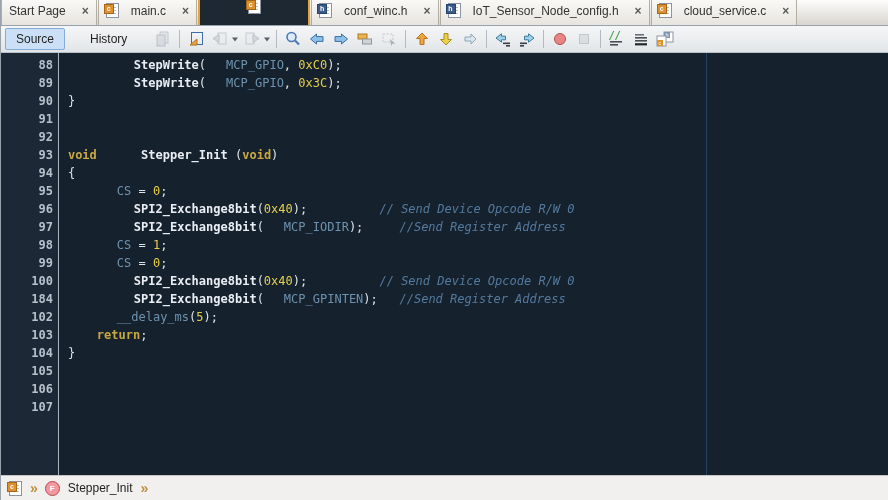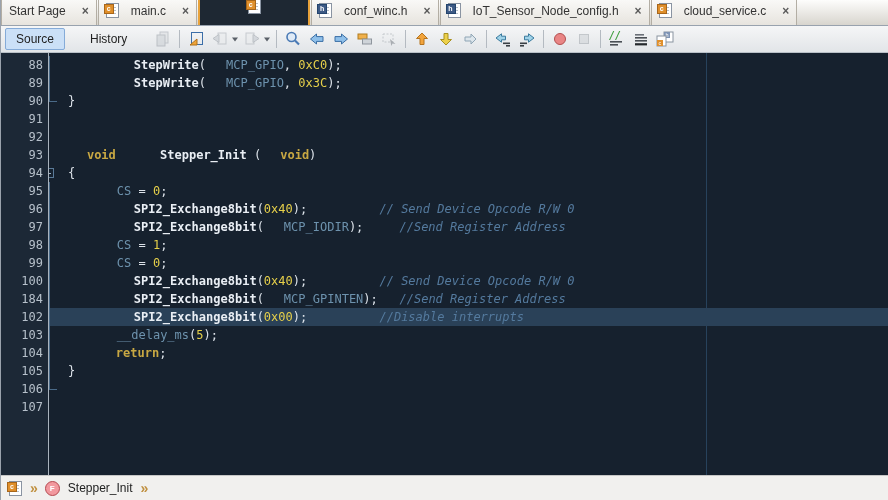--- a/index.html
+++ b/index.html
@@ -22,28 +22,28 @@
   .tbtn{font-size:12px;color:#222;padding:3px 10px;border:1px solid transparent;border-radius:2px;}
   .tbtn.selected{background:#cbe0f7;border-color:#85abd8;}
   .tsep{width:1px;height:18px;background:#b4bac1;margin:0 3px;flex:0 0 auto;}
   .ticon{width:22px;height:22px;display:flex;align-items:center;justify-content:center;flex:0 0 auto;}
   .ticon.disabled{opacity:.5;}
   .ticon svg{display:block;}
   .tcaret{width:8px;height:22px;display:flex;align-items:center;margin-left:-2px;}
 
   
   .editor{flex:1 1 auto;position:relative;background:#16212e;overflow:hidden;font-family:"DejaVu Sans Mono",monospace;font-size:12px;}
-  .gutter{position:absolute;left:0;top:0;bottom:0;width:48px;background:#1c2836;border-right:1px solid #a9b3bd;padding-top:3px;box-sizing:border-box;z-index:3;}
+  .gutter{position:absolute;left:0;top:0;bottom:0;width:58px;background:#1c2836;border-right:1px solid #a9b3bd;padding-top:3px;box-sizing:border-box;z-index:3;font-weight:bold;}
   .linenum{height:18px;line-height:18px;text-align:right;padding-right:5px;color:#b7c1cb;font-size:12px;}
   .codearea{position:absolute;left:37px;top:0;right:0;bottom:0;padding-top:3px;z-index:1;}
   .codeline{height:18px;line-height:18px;white-space:pre;padding-left:1px;position:relative;color:#dde3ea;}
   .codeline.current{background:#2a4158;}
   .marginline{position:absolute;top:0;bottom:0;width:1px;background:#27425c;z-index:0;}
   .seg-p{color:#dde3ea;}
-  .seg-k{color:#c8a843;font-weight:bold;margin-left:19px;}
+  .seg-k{color:#c8a843;font-weight:bold;}
   .seg-f{color:#e9eef4;font-weight:bold;margin-left:37px;}
   .seg-m{color:#6d92ad;padding-left:20px;}
   .seg-n{color:#e6d04a;}
   .seg-c{color:#547a9e;font-style:italic;}
   .foldmark{position:absolute;background:#4a6a88;z-index:2;}
   .foldbox{position:absolute;width:10px;height:10px;border:1px solid #5a7a98;background:#16212e;z-index:2;box-sizing:border-box;}
   .foldbox::after{content:"";position:absolute;left:2px;right:2px;top:3.5px;height:1px;background:#9db4c8;}
 
   
   .breadcrumb{height:24px;background:#f1f0ee;border-top:1px solid #c6c6c6;display:flex;align-items:center;padding:0 8px;gap:8px;flex:0 0 auto;font-size:12px;color:#222;}
@@ -281,21 +281,20 @@
         <div class="codeline"></div>
         <div class="codeline"><span class="seg-p">    </span><span class="seg-k">void</span><span class="seg-p"> </span><span class="seg-f">Stepper_Init</span><span class="seg-p"> (</span><span class="seg-k">void</span><span class="seg-p">)</span></div>
         <div class="codeline"><span class="seg-p">    {</span></div>
         <div class="codeline"><span class="seg-p">        </span><span class="seg-m">CS</span><span class="seg-p"> = </span><span class="seg-n">0</span><span class="seg-p">;</span></div>
         <div class="codeline"><span class="seg-p">        </span><span class="seg-f">SPI2_Exchange8bit</span><span class="seg-p">(</span><span class="seg-n">0x40</span><span class="seg-p">);</span><span class="seg-p">          </span><span class="seg-c">// Send Device Opcode R/W 0</span></div>
         <div class="codeline"><span class="seg-p">        </span><span class="seg-f">SPI2_Exchange8bit</span><span class="seg-p">(</span><span class="seg-m">MCP_IODIR</span><span class="seg-p">);</span><span class="seg-p">     </span><span class="seg-c">//Send Register Address</span></div>
         <div class="codeline"><span class="seg-p">        </span><span class="seg-m">CS</span><span class="seg-p"> = </span><span class="seg-n">1</span><span class="seg-p">;</span></div>
         <div class="codeline"><span class="seg-p">        </span><span class="seg-m">CS</span><span class="seg-p"> = </span><span class="seg-n">0</span><span class="seg-p">;</span></div>
         <div class="codeline"><span class="seg-p">        </span><span class="seg-f">SPI2_Exchange8bit</span><span class="seg-p">(</span><span class="seg-n">0x40</span><span class="seg-p">);</span><span class="seg-p">          </span><span class="seg-c">// Send Device Opcode R/W 0</span></div>
         <div class="codeline"><span class="seg-p">        </span><span class="seg-f">SPI2_Exchange8bit</span><span class="seg-p">(</span><span class="seg-m">MCP_GPINTEN</span><span class="seg-p">);</span><span class="seg-p">   </span><span class="seg-c">//Send Register Address</span></div>
-        <div class="codeline current"><span class="seg-p">        </span><span class="seg-f">SPI2_Exchange8bit</span><span class="seg-p">(</span><span class="seg-n">0x00</span><span class="seg-p">);</span><span class="seg-p">          </span><span class="seg-c">//Disable interrupts</span></div>
         <div class="codeline"><span class="seg-p">        </span><span class="seg-m">__delay_ms</span><span class="seg-p">(</span><span class="seg-n">5</span><span class="seg-p">);</span></div>
         <div class="codeline"><span class="seg-p">        </span><span class="seg-k">return</span><span class="seg-p">;</span></div>
         <div class="codeline"><span class="seg-p">    }</span></div>
         <div class="codeline"></div>
       </div>
     <div id="foldlayer"></div>
   <div class="foldmark" style="left: 48px; width: 1px; top: 3px; height: 45px;"></div>
       <div class="foldmark" style="left: 48px; width: 8px; height: 1px; top: 48px;"></div>
       <div class="foldbox" style="left: 43px; top: 115px;"></div>
       <div class="foldmark" style="left: 48px; width: 1px; top: 129px; height: 207px;"></div>

